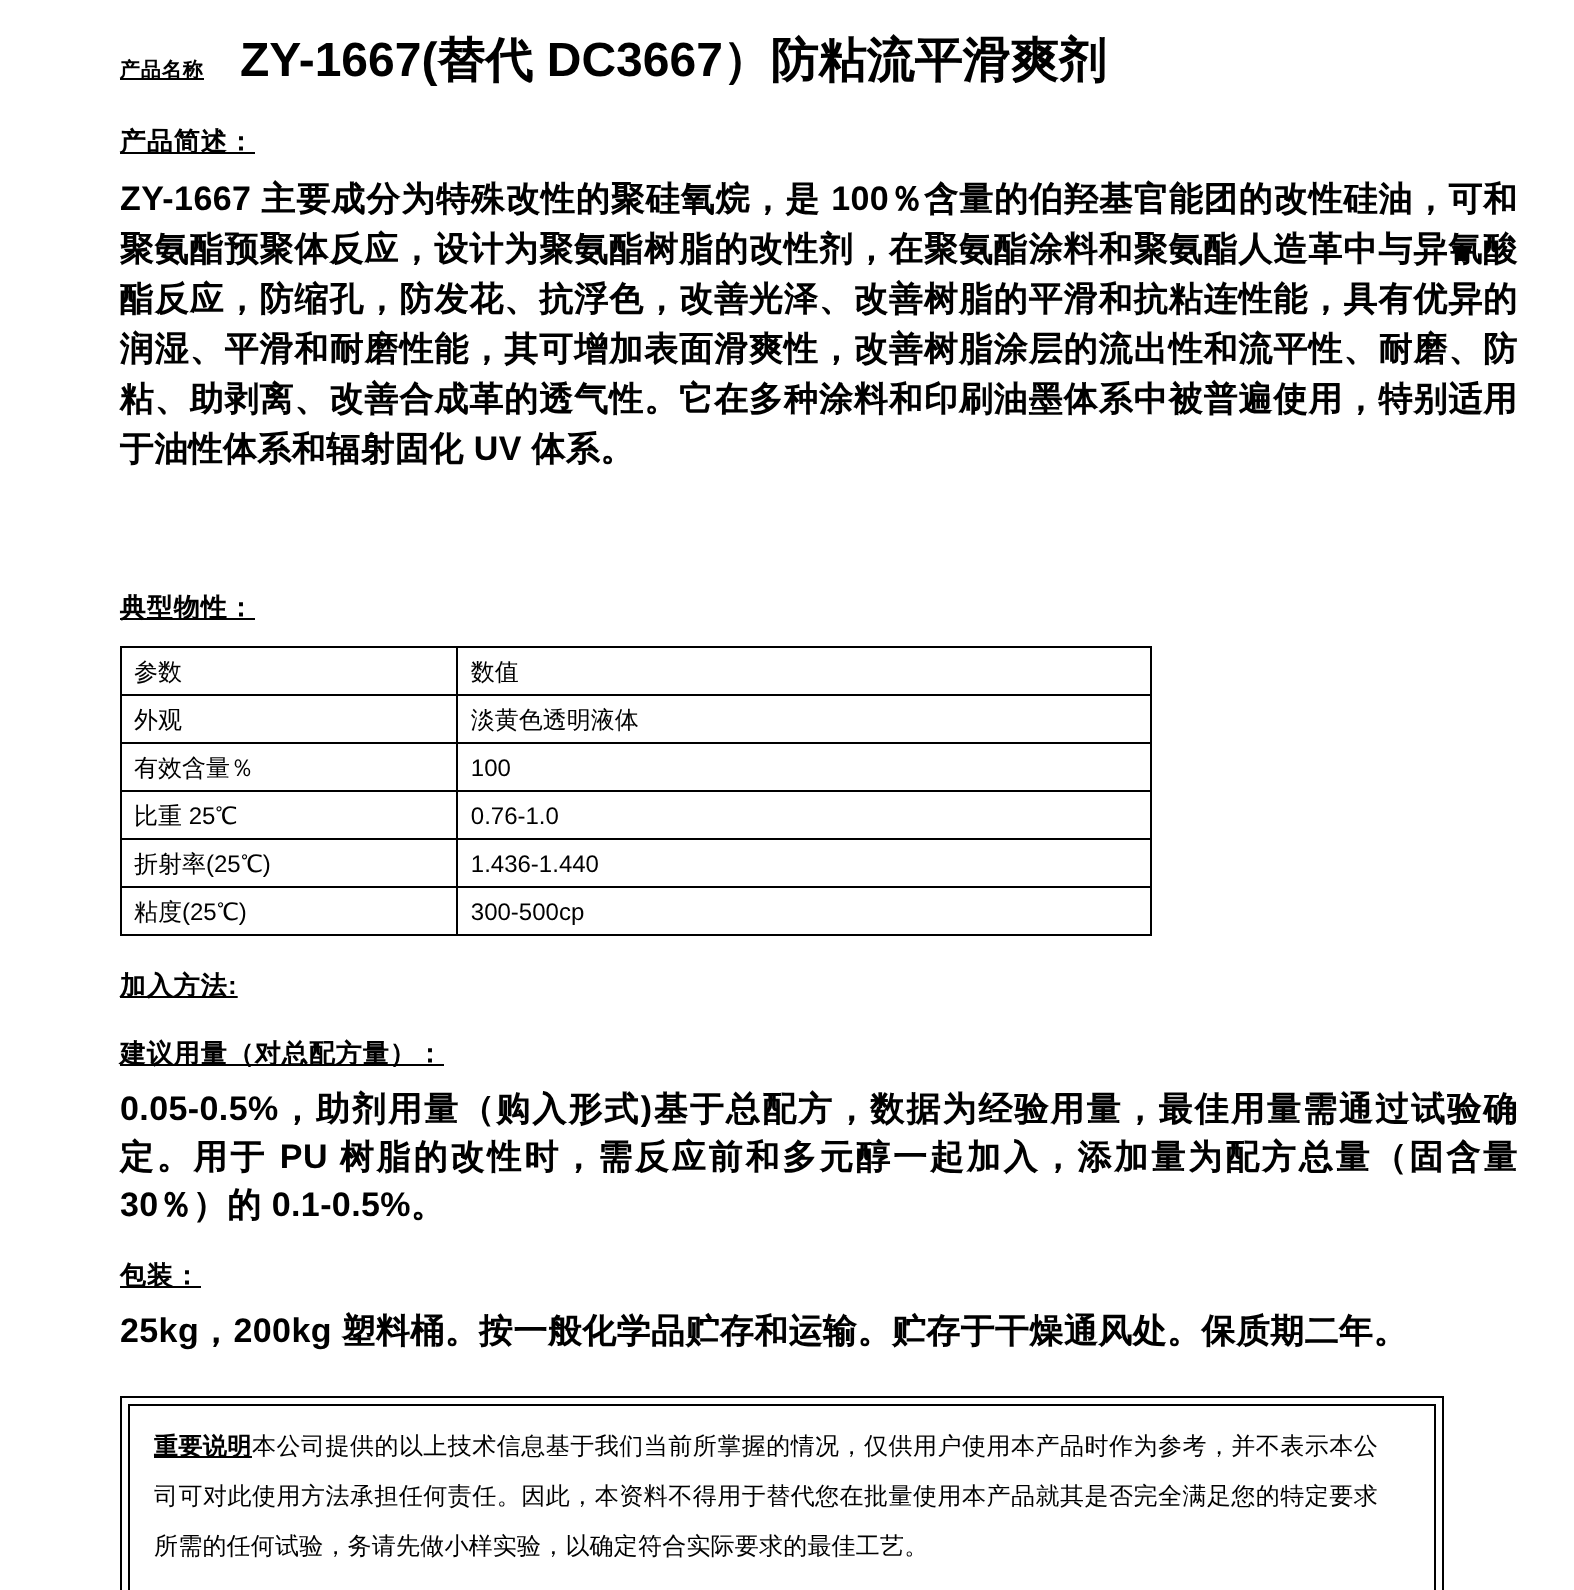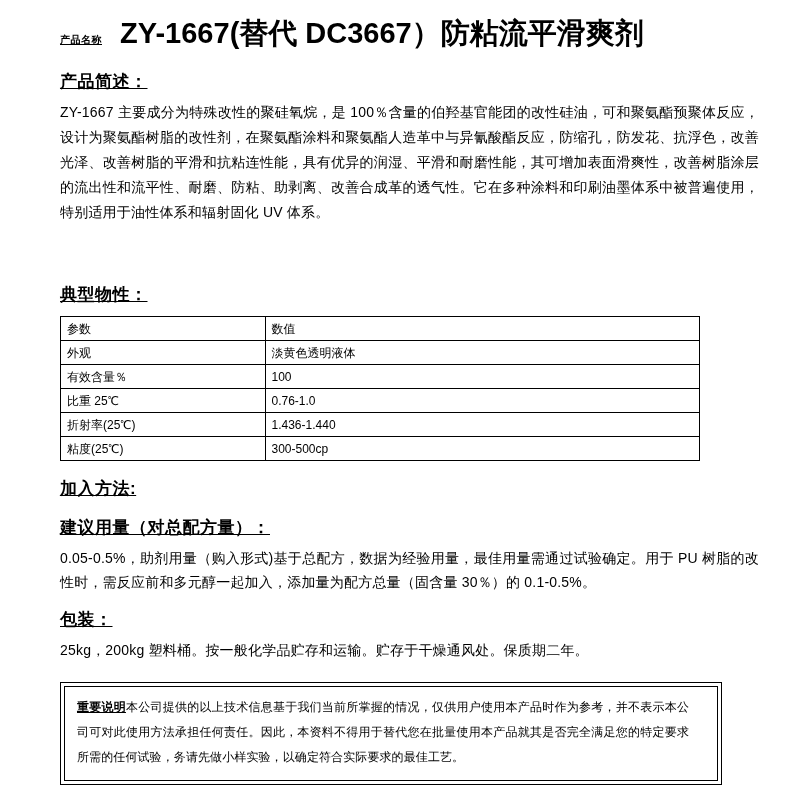--- a/index.html
+++ b/index.html
@@ -29,53 +29,54 @@
     margin-top: 2px;
   }
   .label-underline {
     font-size: 10px;
     font-weight: bold;
     text-decoration: underline;
     white-space: nowrap;
     letter-spacing: 0.5px;
   }
   .product-title {
-    font-size: 29px;
+    font-size: 24px;
     font-weight: bold;
     letter-spacing: 0px;
     white-space: nowrap;
   }
   
   .section-head {
-    font-size: 17px;
+    font-size: 13px;
     font-weight: bold;
     text-decoration: underline;
     margin-top: 16px;
     letter-spacing: 0.5px;
   }
   .section-head.tight {
     margin-top: 14px;
   }
   
   .body-text {
-    font-size: 14px;
+    font-size: 17px;
     line-height: 25px;
     text-align: justify;
     margin-top: 7px;
     letter-spacing: 0.2px;
+    font-weight: bold;
   }
   .body-text.compact {
     line-height: 24px;
   }
   
   .gap-lg { height: 42px; }
   
   table.props {
     border-collapse: collapse;
-    width: 640px;
+    width: 516px;
     margin-top: 10px;
     font-size: 12px;
   }
   table.props td {
     border: 1px solid #000000;
     height: 21px;
     padding: 1px 6px;
     vertical-align: middle;
     line-height: 16px;
   }

